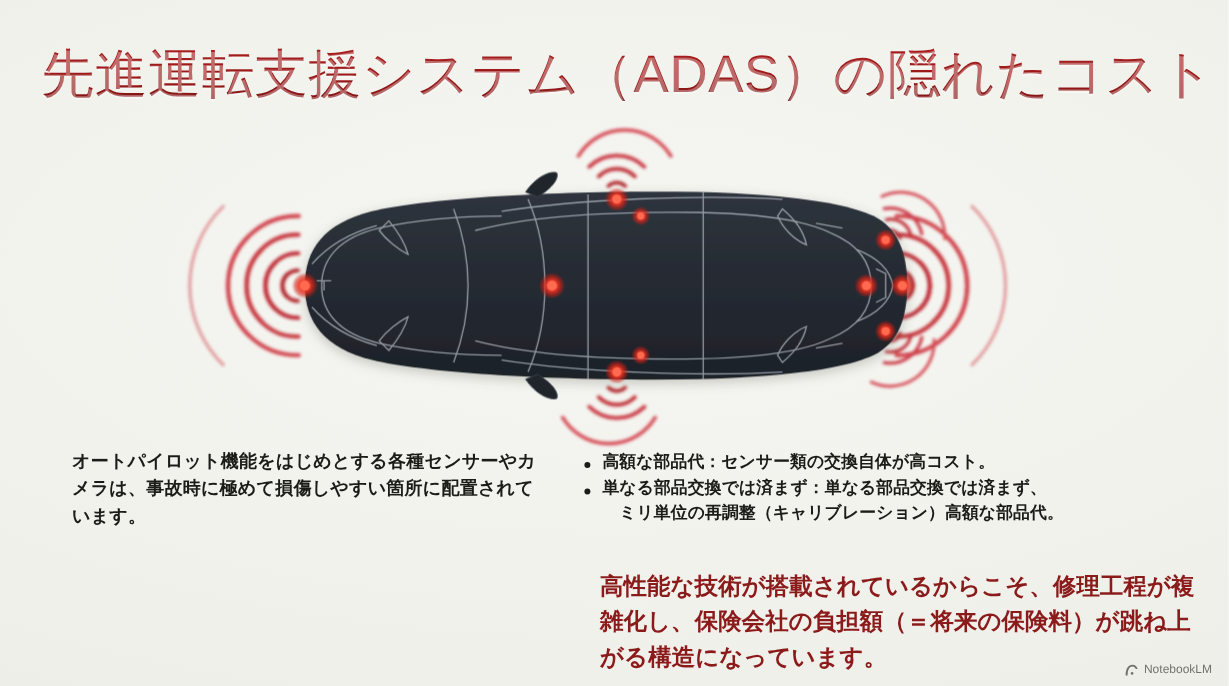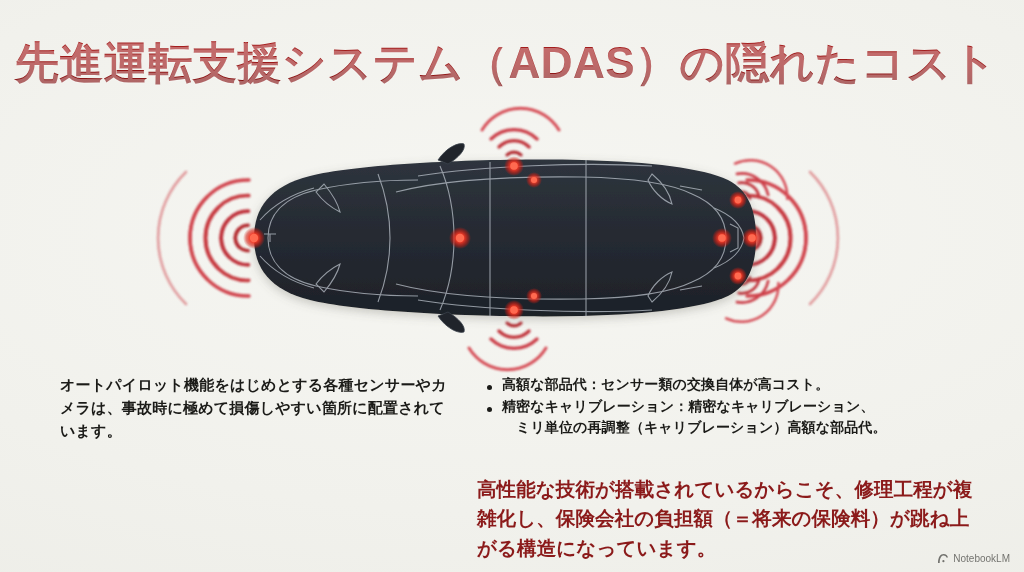--- a/index.html
+++ b/index.html
@@ -18,23 +18,23 @@
     font-family: "Liberation Sans", "DejaVu Sans", sans-serif;
     -webkit-font-smoothing: antialiased;
   }
 
   
   #title {
     position: absolute;
     left: 0;
     top: 38px;
     width: 1012px;
-    text-align: center;
+    text-align: right;
     font-size: 44px;
-    font-weight: 700;
+    font-weight: 400;
     letter-spacing: 0.5px;
     line-height: 1.12;
     color: #9e1b1b;
     background: linear-gradient(180deg, #a81f1f 0%, #9a1919 55%, #7e1414 100%);
     -webkit-background-clip: text;
     background-clip: text;
     -webkit-text-fill-color: transparent;
     text-shadow: 0 1px 0 rgba(255,255,255,0.35);
     white-space: nowrap;
   }
@@ -96,21 +96,21 @@
     border-radius: 50%;
     background: #1b1b18;
   }
   #bullets li .cont {
     display: block;
     padding-left: 14px;
   }
 
   #red-note {
     position: absolute;
-    left: 477px;
+    left: 500px;
     top: 475px;
     width: 512px;
     font-size: 19.5px;
     font-weight: 700;
     line-height: 1.5;
     color: #8b1a1a;
     letter-spacing: 0.1px;
   }
 
   
@@ -313,21 +313,21 @@
 
   <div id="left-text">オートパイロット機能をはじめとする各種センサーやカメラは、事故時に極めて損傷しやすい箇所に配置されています。</div>
 
   <ul id="bullets">
     <li>
       <span class="dot"></span>
       <span>高額な部品代：センサー類の交換自体が高コスト。</span>
     </li>
     <li>
       <span class="dot"></span>
-      <span>精密なキャリブレーション：精密なキャリブレーション、</span>
+      <span>単なる部品交換では済まず：単なる部品交換では済まず、</span>
       <span class="cont">ミリ単位の再調整（キャリブレーション）高額な部品代。</span>
     </li>
   </ul>
 
   <div id="red-note">高性能な技術が搭載されているからこそ、修理工程が複雑化し、保険会社の負担額（＝将来の保険料）が跳ね上がる構造になっています。</div>
 
   <div id="watermark">
     <span>
       <svg width="12" height="11" viewBox="0 0 12 11" xmlns="http://www.w3.org/2000/svg">
         <path d="M1 10 C1 4.2 3.4 1 6.6 1 C9 1 10.7 2.6 11 4.6 L9.4 4.6 C9.1 3.4 8.1 2.5 6.6 2.5 C4.4 2.5 2.7 5 2.7 10 Z" fill="#5d5d59"></path>

